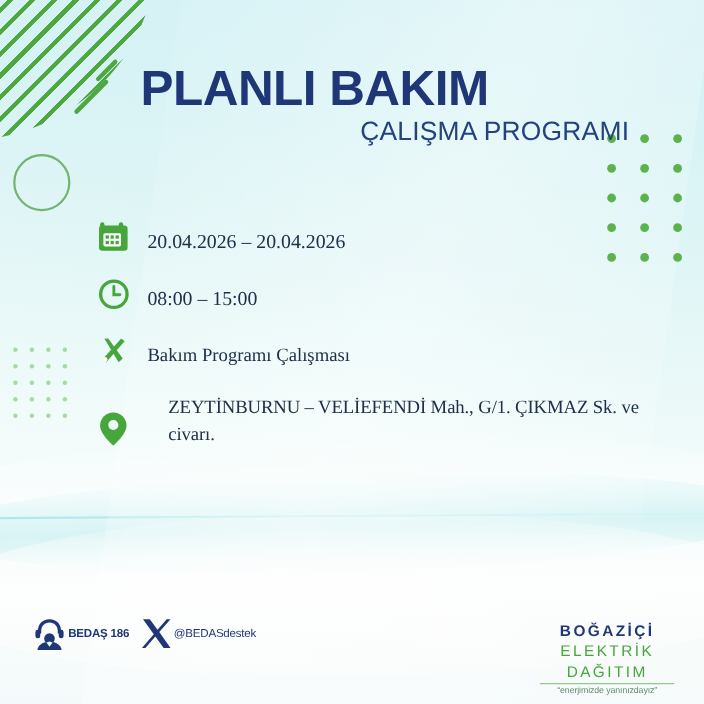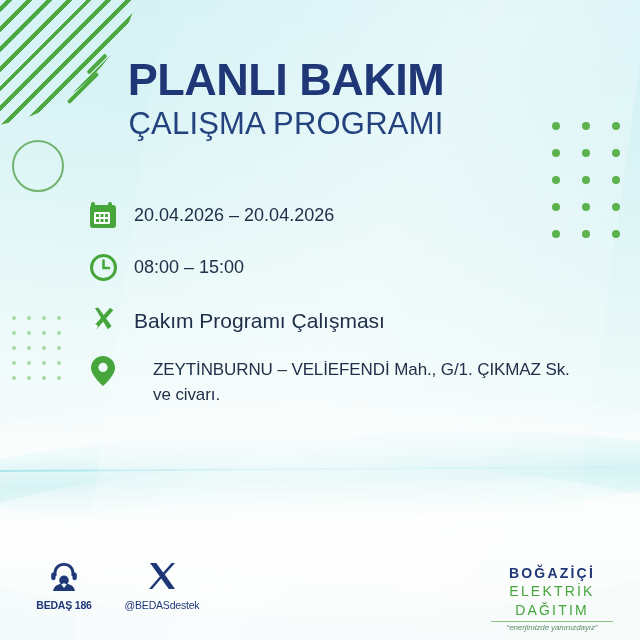--- a/index.html
+++ b/index.html
@@ -140,50 +140,52 @@
     z-index: 5;
   }
   .heading .line1 {
     font-size: 45px;
     font-weight: bold;
     letter-spacing: -0.5px;
     color: #1f3777;
     line-height: 1.05;
   }
   .heading .line2 {
-    font-size: 31px;
+    font-size: 24px;
     font-weight: normal;
     letter-spacing: 0.2px;
     color: #23427e;
     line-height: 1.25;
     margin-top: 2px;
+    text-align: right;
   }
 
   
   .info {
     position: absolute;
     left: 86px; top: 198px;
     width: 500px;
     z-index: 6;
   }
   .row {
     display: flex;
-    align-items: flex-start;
+    align-items: flex-end;
     margin-bottom: 18px;
+    font-family: Liberation Serif, serif;
   }
   .row:last-child { margin-bottom: 0; gap: 19px; }
   .row .ico {
     flex: 0 0 34px;
     width: 34px; height: 34px;
     display: flex; align-items: center; justify-content: center;
   }
   .row .txt {
     padding-left: 14px;
     padding-top: 4px;
-    font-size: 21px;
+    font-size: 17px;
     color: #20304a;
     line-height: 1.45;
   }
   .row.date .txt, .row.time .txt { font-size: 18px; }
   .row.place .txt { font-size: 17px; letter-spacing: -0.1px; }
 
   
   .footer {
     position: absolute;
     left: 0; bottom: 0;
@@ -192,21 +194,21 @@
   }
   .contacts {
     position: absolute;
     left: 28px; top: 8px;
     display: flex;
     gap: 26px;
   }
   .contact {
     width: 72px;
     display: flex;
-    flex-direction: column;
+    flex-direction: row;
     align-items: center;
   }
   .contact .cico {
     height: 40px;
     display: flex; align-items: flex-end; justify-content: center;
   }
   .contact .clabel {
     margin-top: 7px;
     font-size: 10.5px;
     font-weight: bold;
@@ -229,21 +231,21 @@
   .brand .b2, .brand .b3 {
     font-size: 14px; font-weight: normal; letter-spacing: 2.2px;
     color: #46a63c; line-height: 1.32;
   }
   .brand .bline {
     margin: 2px auto 1px;
     width: 122px; height: 1px;
     background: #8bbf84;
   }
   .brand .btag {
-    font-size: 8px; font-style: italic; color: #5f8d6c;
+    font-size: 8px; color: #5f8d6c;
     letter-spacing: -0.1px;
     text-align: center;
   }
 </style>
 </head>
 <body>
 
 <div id="poster">
 
   <div class="wave wave-a"></div>

